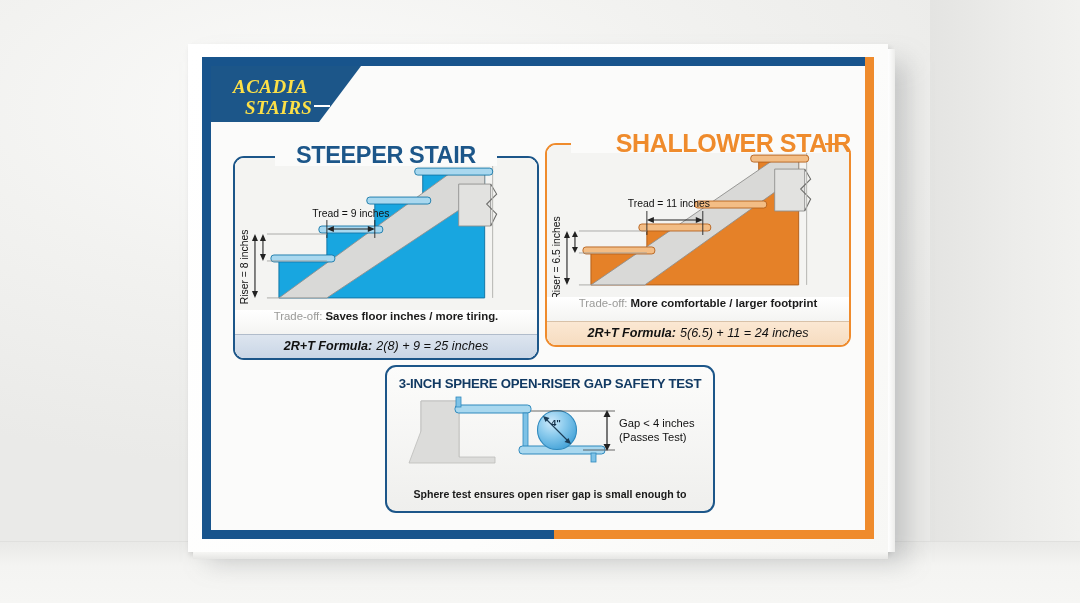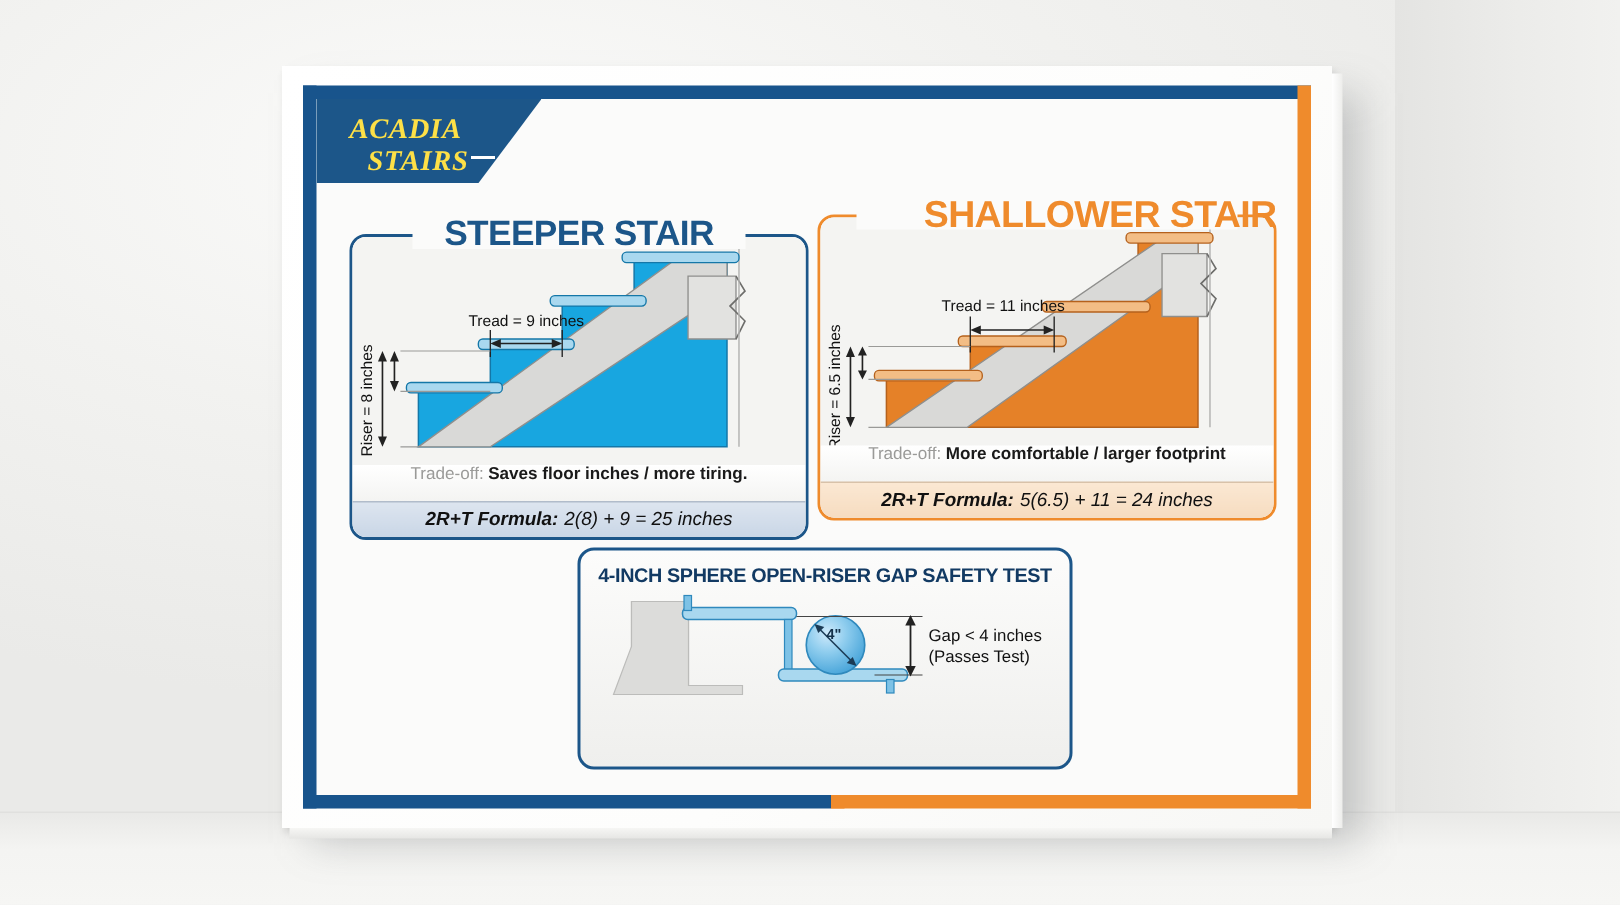--- a/index.html
+++ b/index.html
@@ -413,21 +413,21 @@
 
           <div class="formula">
             <span class="formula-label">2R+T Formula:</span>
             <span class="formula-value">5(6.5) + 11 = 24 inches</span>
           </div>
         </div>
       </div>
 
       <div id="panel-sphere">
         <div id="sphere-box">
-          <div id="sphere-title">4-INCH SPHERE OPEN-RISER GAP SAFETY TEST</div>
+          <div id="sphere-title">3-INCH SPHERE OPEN-RISER GAP SAFETY TEST</div>
 
           <div id="sphere-diagram">
             <svg width="330" height="73" viewBox="0 0 330 73">
               <defs>
                 <radialGradient id="sphereGrad" cx="36%" cy="30%" r="72%">
                   <stop offset="0%" stop-color="#cfeafb"></stop>
                   <stop offset="45%" stop-color="#8fcdee"></stop>
                   <stop offset="100%" stop-color="#4aa6da"></stop>
                 </radialGradient>
               </defs>
@@ -456,19 +456,20 @@
               <line x1="220" y1="20" x2="220" y2="55" stroke="#222" stroke-width="1.2"></line>
               <path d="M 220 17 L 216.5 24 L 223.5 24 Z" fill="#222"></path>
               <path d="M 220 58 L 216.5 51 L 223.5 51 Z" fill="#222"></path>
 
               <text x="232" y="34" font-size="11.2" fill="#111">Gap &lt; 4 inches</text>
               <text x="232" y="48" font-size="11.2" fill="#111">(Passes Test)</text>
             </svg>
           </div>
 
           <div id="sphere-caption">
+            <span>Sphere test ensures open riser gap is small enough to</span>
           </div>
         </div>
       </div>
 
     </div>
   </div>
 </div>
 
 </body></html>

